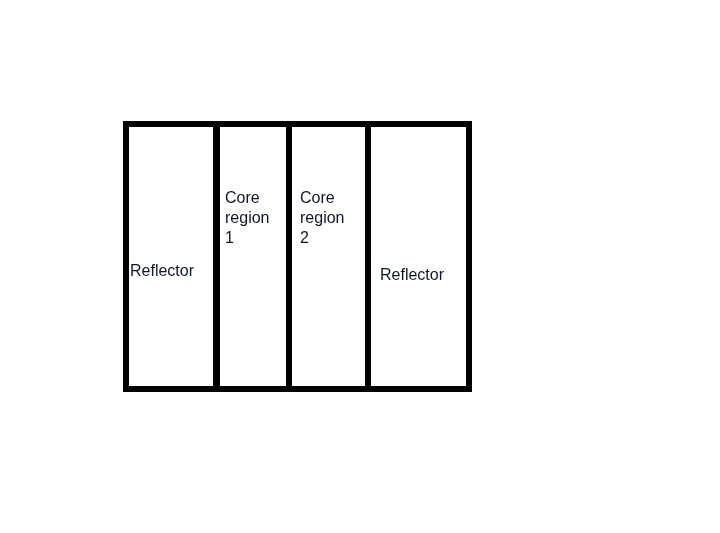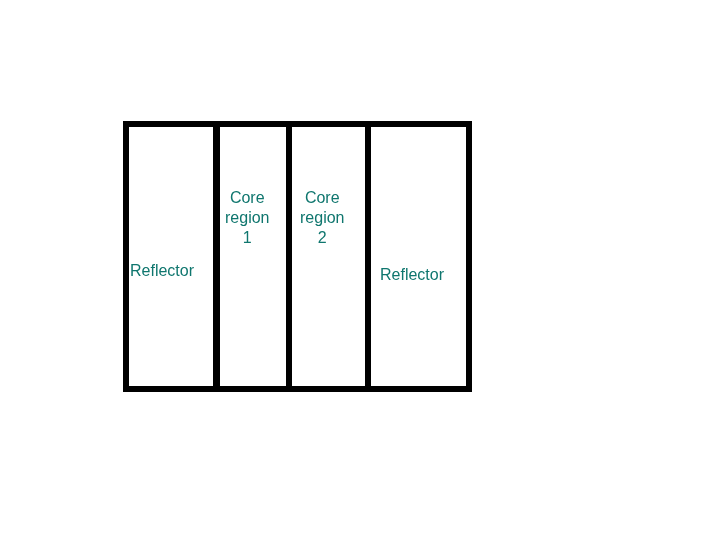--- a/index.html
+++ b/index.html
@@ -36,22 +36,21 @@
   .region-reflector-left  { width: 84px; }
   .region-core-1          { width: 66px; margin-left: 7px; }
   .region-core-2          { width: 73px; margin-left: 6px; }
   .region-reflector-right { width: 95px; margin-left: 6px; }
 
   .label {
     position: absolute;
     font-size: 16px;
     line-height: 20px;
     white-space: nowrap;
-    color: #0f766e;
-    text-align: center;
+    color: #0f172a;
   }
   .region-reflector-left  .label { left: 1px;  top: 134px; }
   .region-core-1          .label { left: 5px;  top: 61px;  }
   .region-core-2          .label { left: 8px;  top: 61px;  }
   .region-reflector-right .label { left: 9px;  top: 138px; }
 
   .label .line { display: block; }
 </style>
 </head>
 <body>

